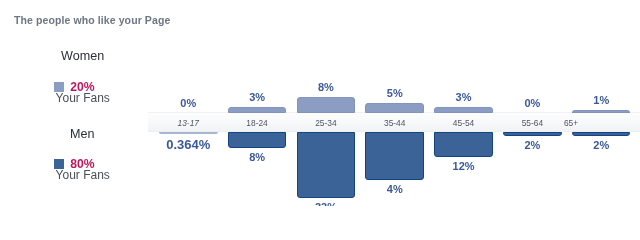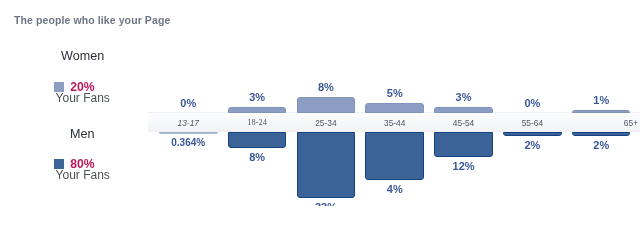--- a/index.html
+++ b/index.html
@@ -38,21 +38,21 @@
     position:absolute;top:118px;font-size:8.4px;color:#4e5665;
     text-align:center;white-space:nowrap;
   }
   .bar{position:absolute;box-sizing:border-box;}
   .bar.w{background:#8b9dc3;border:1px solid #8293bc;border-radius:3px 3px 0 0;}
   .bar.m{background:#3b6397;border:1px solid #134482;border-radius:0 0 3px 3px;}
   .vlabel{
     position:absolute;font-size:11px;font-weight:bold;color:#3b5998;
     text-align:center;white-space:nowrap;
   }
-  .vlabel.long{font-size:10px;padding-top:1px;}
+  .vlabel.long{font-size:13px;padding-top:1px;}
 </style>
 </head>
 <body>
 
 <div id="root">
   <div class="title">The people who like your Page</div>
 
   <div class="grp-label" style="left:53px;top:49px;">Women</div>
   <div class="legend" style="left:54px;top:82px;">
     <span class="swatch" style="background:#8b9dc3"></span>
@@ -68,21 +68,21 @@
   </div>
 
   <div id="plot">
     <div class="axisband"></div>
   <div class="vlabel" style="left: 148.25px; width: 80px; top: 97px;">0%</div>
       <div class="axislabel" style="left: 148.25px; width: 80px; font-style: italic;">13-17</div>
       <div class="bar m" style="left: 159px; width: 58.5px; top: 132px; height: 2px; opacity: 0.3731;"></div>
       <div class="vlabel long" style="left: 148.25px; width: 80px; top: 135.746px;">0.364%</div>
       <div class="bar w" style="left: 227.83px; width: 58.5px; top: 107.465px; height: 5.535px;"></div>
       <div class="vlabel" style="left: 217.08px; width: 80px; top: 91.465px;">3%</div>
-      <div class="axislabel" style="left: 217.08px; width: 80px; font-family: Liberation Serif, serif;">18-24</div>
+      <div class="axislabel" style="left: 217.08px; width: 80px;">18-24</div>
       <div class="bar m" style="left: 227.83px; width: 58.5px; top: 132px; height: 16.195px;"></div>
       <div class="vlabel" style="left: 217.08px; width: 80px; top: 151.195px;">8%</div>
       <div class="bar w" style="left: 296.66px; width: 58.5px; top: 97.215px; height: 15.785px;"></div>
       <div class="vlabel" style="left: 285.91px; width: 80px; top: 81.215px;">8%</div>
       <div class="axislabel" style="left: 285.91px; width: 80px;">25-34</div>
       <div class="bar m" style="left: 296.66px; width: 58.5px; top: 132px; height: 66.215px;"></div>
       <div class="vlabel" style="left: 285.91px; width: 80px; top: 201.215px;">33%</div>
       <div class="bar w" style="left: 365.49px; width: 58.5px; top: 103.365px; height: 9.635px;"></div>
       <div class="vlabel" style="left: 354.74px; width: 80px; top: 87.365px;">5%</div>
       <div class="axislabel" style="left: 354.74px; width: 80px;">35-44</div>
@@ -92,17 +92,17 @@
       <div class="vlabel" style="left: 423.57px; width: 80px; top: 91.465px;">3%</div>
       <div class="axislabel" style="left: 423.57px; width: 80px;">45-54</div>
       <div class="bar m" style="left: 434.32px; width: 58.5px; top: 132px; height: 25.215px;"></div>
       <div class="vlabel" style="left: 423.57px; width: 80px; top: 160.215px;">12%</div>
       <div class="vlabel" style="left: 492.4px; width: 80px; top: 97px;">0%</div>
       <div class="axislabel" style="left: 492.4px; width: 80px;">55-64</div>
       <div class="bar m" style="left: 503.15px; width: 58.5px; top: 132px; height: 4.1px;"></div>
       <div class="vlabel" style="left: 492.4px; width: 80px; top: 139.1px;">2%</div>
       <div class="bar w" style="left: 571.98px; width: 58.5px; top: 109.72px; height: 3.28px;"></div>
       <div class="vlabel" style="left: 561.23px; width: 80px; top: 93.72px;">1%</div>
-      <div class="axislabel" style="left: 558px; width: 80px; text-align: right;">65+</div>
+      <div class="axislabel" style="left: 531px; width: 80px;">65+</div>
       <div class="bar m" style="left: 571.98px; width: 58.5px; top: 132px; height: 4.1px;"></div>
       <div class="vlabel" style="left: 561.23px; width: 80px; top: 139.1px;">2%</div>
     </div>
 </div>
 
 </body></html>

